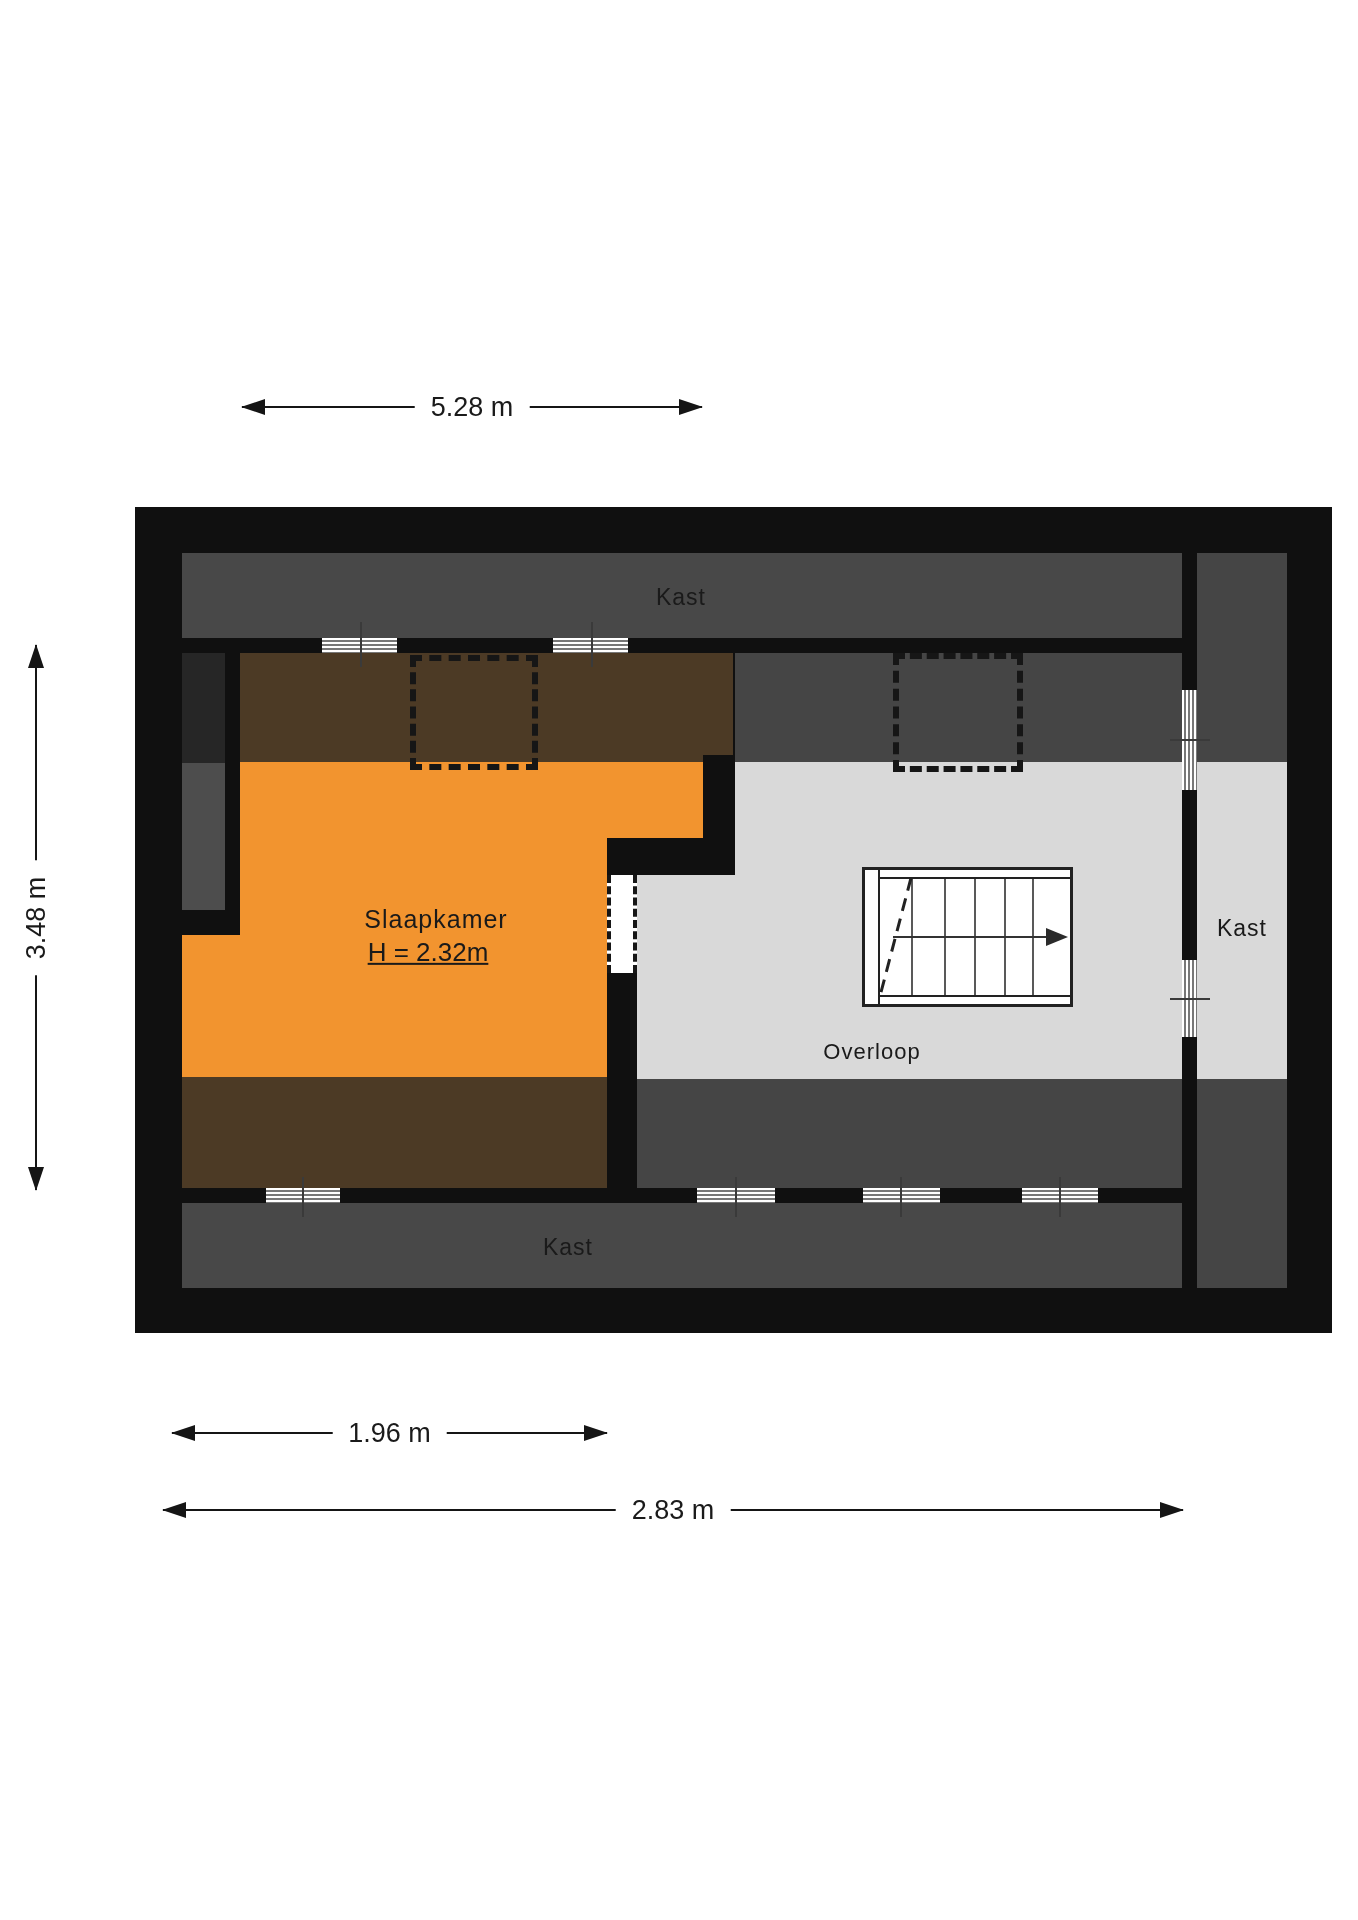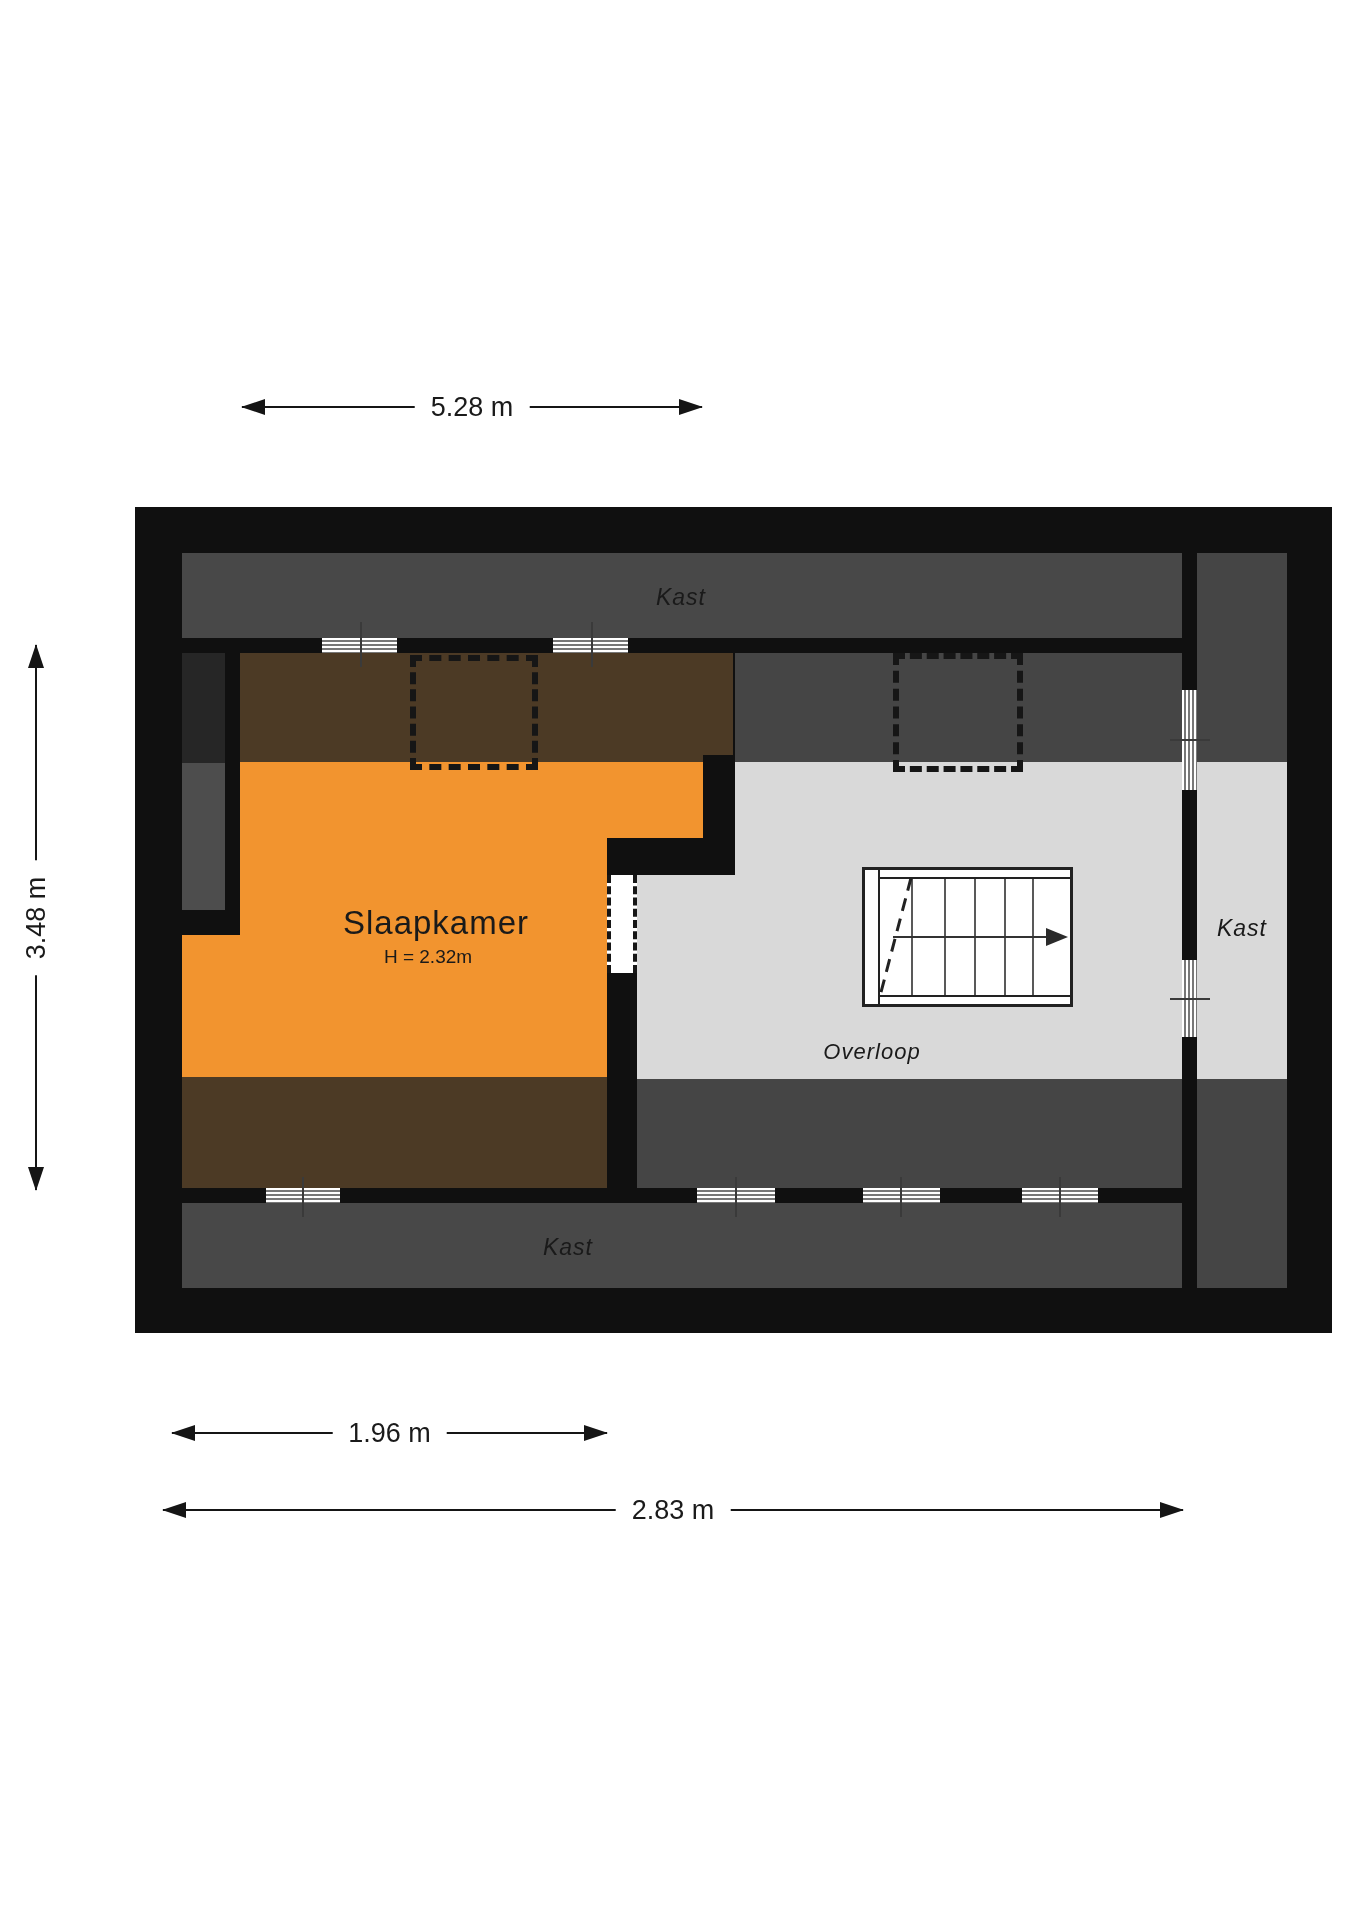--- a/index.html
+++ b/index.html
@@ -23,25 +23,25 @@
   .win-h{background:repeating-linear-gradient(to bottom,#fff 0 2.4px,var(--c-window_line,#777) 2.4px 3.9px);}
   .win-v{background:repeating-linear-gradient(to right,#fff 0 2.4px,var(--c-window_line,#777) 2.4px 3.9px);}
   .tick-v{width:2px;background:#3a3a3a;}
   .tick-h{height:2px;background:#3a3a3a;}
   
   .dashsq{border:6px dashed #161616;background:transparent;}
   
   .door{background:#fff;border-left:4px dashed #161616;border-right:4px dashed #161616;box-sizing:border-box;}
   
   .lbl{position:absolute;transform:translate(-50%,-50%);white-space:nowrap;
-       font-size:23px;letter-spacing:1px;color:var(--c-text,#1a1a1a);font-style:italic;}
+       font-size:23px;letter-spacing:1px;color:var(--c-text,#1a1a1a);}
   .lbl.room{font-size:22px;}
   .bedroom-lbl{position:absolute;transform:translate(-50%,-50%);text-align:center;line-height:1.3;}
-  .bedroom-lbl .l1{font-size:33px;letter-spacing:1px;margin-left:16px;}
-  .bedroom-lbl .l2{font-size:19px;}
+  .bedroom-lbl .l1{font-size:25px;letter-spacing:1px;margin-left:16px;}
+  .bedroom-lbl .l2{font-size:26px;text-decoration:underline;}
   
   .dim-h{position:absolute;height:0;}
   .dim-h .line{position:absolute;left:0;right:0;top:-1px;border-top:2px solid #151515;}
   .dim-h .ah-l{position:absolute;left:-1px;top:-8px;width:0;height:0;
     border-top:8px solid transparent;border-bottom:8px solid transparent;border-right:24px solid #151515;}
   .dim-h .ah-r{position:absolute;right:-1px;top:-8px;width:0;height:0;
     border-top:8px solid transparent;border-bottom:8px solid transparent;border-left:24px solid #151515;}
   .dim-h .dlbl{position:absolute;left:50%;top:0;transform:translate(-50%,-50%);
     background:var(--c-background,#fff);padding:0 16px;font-size:27px;white-space:nowrap;}
   .dim-v{position:absolute;width:0;}

